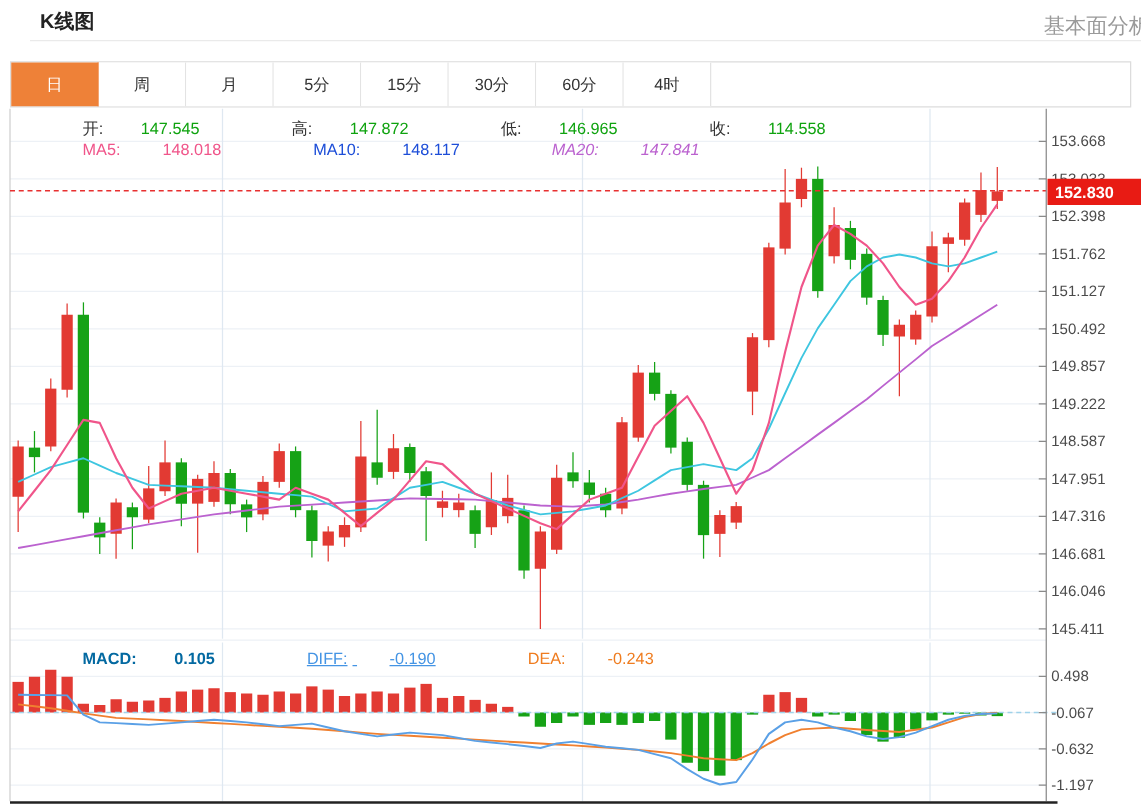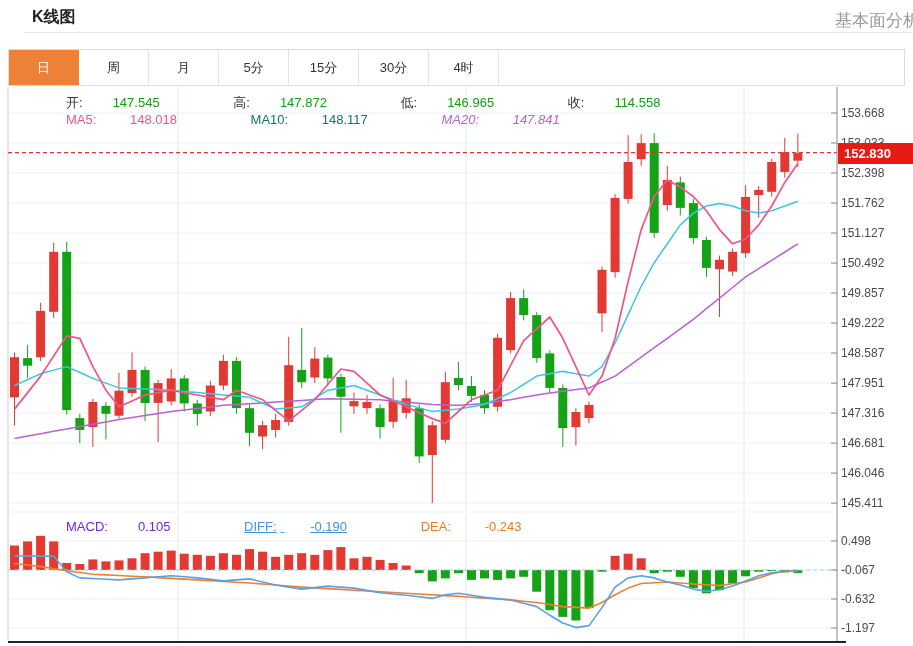--- a/index.html
+++ b/index.html
@@ -19,22 +19,22 @@
   .tab.active { background:#ee8138; color:#fff; border-right-color:#ee8138; }
   
   .inforow { position:absolute; left:14px; z-index:5; font-size:13px; white-space:nowrap; }
   .inforow span { margin-right:4px;margin-left:26px; }
   .inforow .item { margin-right:14px; }
   #ohlc-row { top:94px; }
   #ma-row { top:112px; }
   #macd-row { top:519px; }
   .lbl-dark { color:#333; }
   .val-green { color:#0fa30f; }
-  .ma5 { color:#f0558a; } .ma10 { color:#0f766e; } .ma20 { color:#bb62cf;font-style:italic; }
-  .macd-r { color:#6d28d9; } .diff-b { color:#4494e4;text-decoration:underline; } .dea-o { color:#ef7c1f; }
+  .ma5 { color:#f0558a; } .ma10 { color:#1d4ed8; } .ma20 { color:#bb62cf;font-style:italic; }
+  .macd-r { color:#0369a1;font-weight:bold; } .diff-b { color:#4494e4;text-decoration:underline; } .dea-o { color:#ef7c1f; }
   
   #chart { position:absolute; top:0; left:0; z-index:1; }
   svg text { font-family:"Liberation Sans","DejaVu Sans",sans-serif; }
   
   #price-badge { position:absolute; left:838px; top:143px; width:75px; height:21px; background:#e81b14;
                  color:#fff; font-size:13px; font-weight:bold; line-height:21px; padding-left:6px; z-index:7; }
 </style>
 </head>
 <body>
 
@@ -45,20 +45,21 @@
     <a class="flink">基本面分析&gt;</a>
   </div>
 
   <div class="tabbar">
     <div class="tab active">日</div>
     <div class="tab">周</div>
     <div class="tab">月</div>
     <div class="tab">5分</div>
     <div class="tab">15分</div>
     <div class="tab">30分</div>
+    <div class="tab">60分</div>
     <div class="tab">4时</div>
   </div>
 
   <div class="inforow" id="ohlc-row">
     <span class="item"><span class="lbl-dark">开:</span><span class="val-green">147.545</span></span>
     <span class="item"><span class="lbl-dark">高:</span><span class="val-green">147.872</span></span>
     <span class="item"><span class="lbl-dark">低:</span><span class="val-green">146.965</span></span>
     <span class="item"><span class="lbl-dark">收:</span><span class="val-green">114.558</span></span>
   </div>
 

